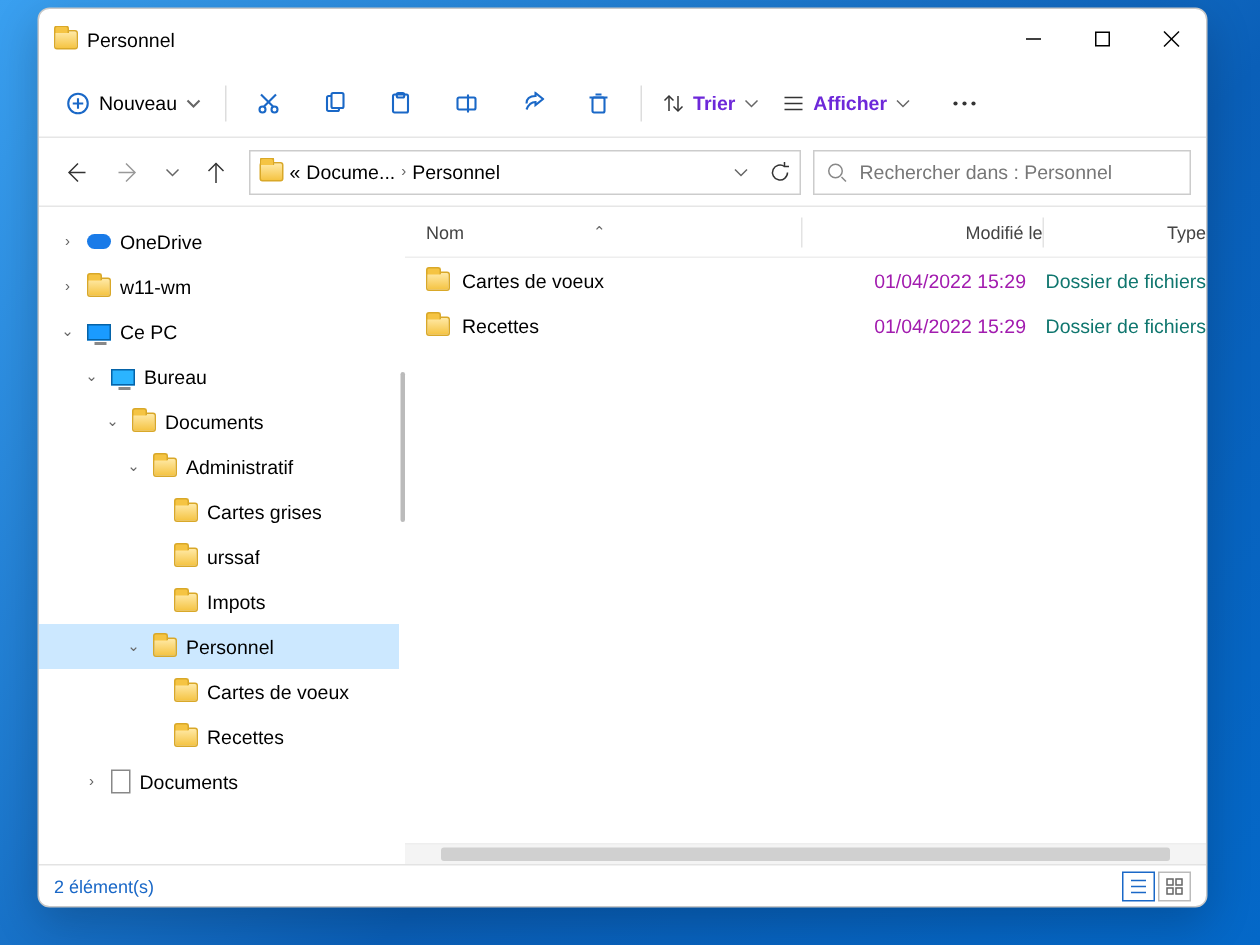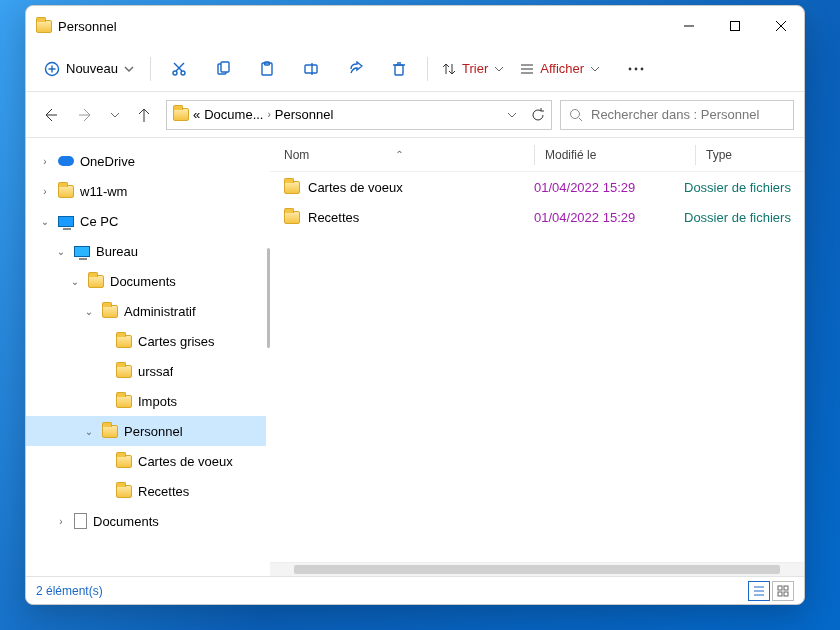--- a/index.html
+++ b/index.html
@@ -1,39 +1,39 @@
 <!DOCTYPE html>
 <html><head>
   <meta charset="utf-8">
   <style>
     * { margin:0; padding:0; box-sizing:border-box; }
     html,body { width:840px; height:630px; font-family: "Segoe UI", Arial, sans-serif; font-size:13px; overflow:hidden; }
-    .desktop { width:100%; height:100%; background:linear-gradient(135deg,#3aa0f0 0%,#0a5fb8 60%,#0468c8 100%); position:relative; }
+    .desktop { width:100%; height:100%; background:linear-gradient(135deg,#3aa0f0 0%,#0a5fb8 60%,#0468c8 100%); position:relative;text-align:right; }
     .window { position:absolute; left:25px; top:5px; width:780px; height:600px; background:#fff; border:1px solid #c8c8c8; border-radius:8px; box-shadow:0 10px 30px rgba(0,0,0,.2); display:flex; flex-direction:column; overflow:hidden; }
 
     .titlebar { height:40px; display:flex; align-items:center; padding-left:10px; }
     .titlebar .title { margin-left:6px; color:#000; font-size:13px; }
     .winctrls { margin-left:auto; display:flex; height:100%; }
     .winctrls div { width:46px; display:flex; align-items:center; justify-content:center; cursor:default; }
     .winctrls svg { stroke:#000; }
 
     .toolbar { height:46px; display:flex; align-items:center; padding:0 10px; gap:4px; border-bottom:1px solid #e6e6e6; }
     .newbtn { display:flex; align-items:center; gap:6px; padding:4px 8px; border-radius:4px; cursor:default; }
     .iconbtn { width:40px; height:36px; display:flex; align-items:center; justify-content:center; cursor:default; }
     .iconbtn svg, .newbtn svg { stroke:#1a68c7; fill:none; stroke-width:1.4; }
     .sep { width:1px; height:24px; background:#ddd; margin:0 4px; }
-    .txtbtn { display:flex; align-items:center; gap:6px; padding:4px 6px; cursor:default; color:#b91c1c; }
+    .txtbtn { display:flex; align-items:center; gap:6px; padding:4px 6px; cursor:default; color:#6d28d9;font-weight:bold; }
     .chev { width:10px; height:10px; }
 
     .navbar { height:46px; display:flex; align-items:center; padding:0 10px; gap:8px; border-bottom:1px solid #e6e6e6; }
     .navicon { width:28px; height:30px; display:flex; align-items:center; justify-content:center; cursor:default; }
     .address { flex:1; height:30px; border:1px solid #ccc; display:flex; align-items:center; padding:0 6px; gap:4px; font-size:13px; color:#000; }
     .address .crumb { display:flex; align-items:center; gap:4px; cursor:default; }
     .address .refresh { margin-left:auto; }
-    .search { width:234px; height:30px; border:1px solid #ccc; display:flex; align-items:center; padding:0 8px; gap:8px; color:#777; }
+    .search { width:252px; height:30px; border:1px solid #ccc; display:flex; align-items:center; padding:0 8px; gap:8px; color:#777; }
 
     .body { flex:1; display:flex; min-height:0; }
     .side { width:240px; overflow-y:auto; padding:8px 0; position:relative; }
     .splitter { width:4px; position:relative; }
     .splitter:before { content:""; position:absolute; left:1px; top:110px; width:3px; height:100px; background:#bbb; border-radius:2px; }
     .main { flex:1; display:flex; flex-direction:column; min-width:0; }
 
     .node { display:flex; align-items:center; height:30px; gap:6px; cursor:default; padding-right:6px; }
     .node.sel { background:#cce8ff; }
     .tw { width:14px; display:flex; justify-content:center; margin-left:var(--ind,8px); color:#666; font-size:10px; }

